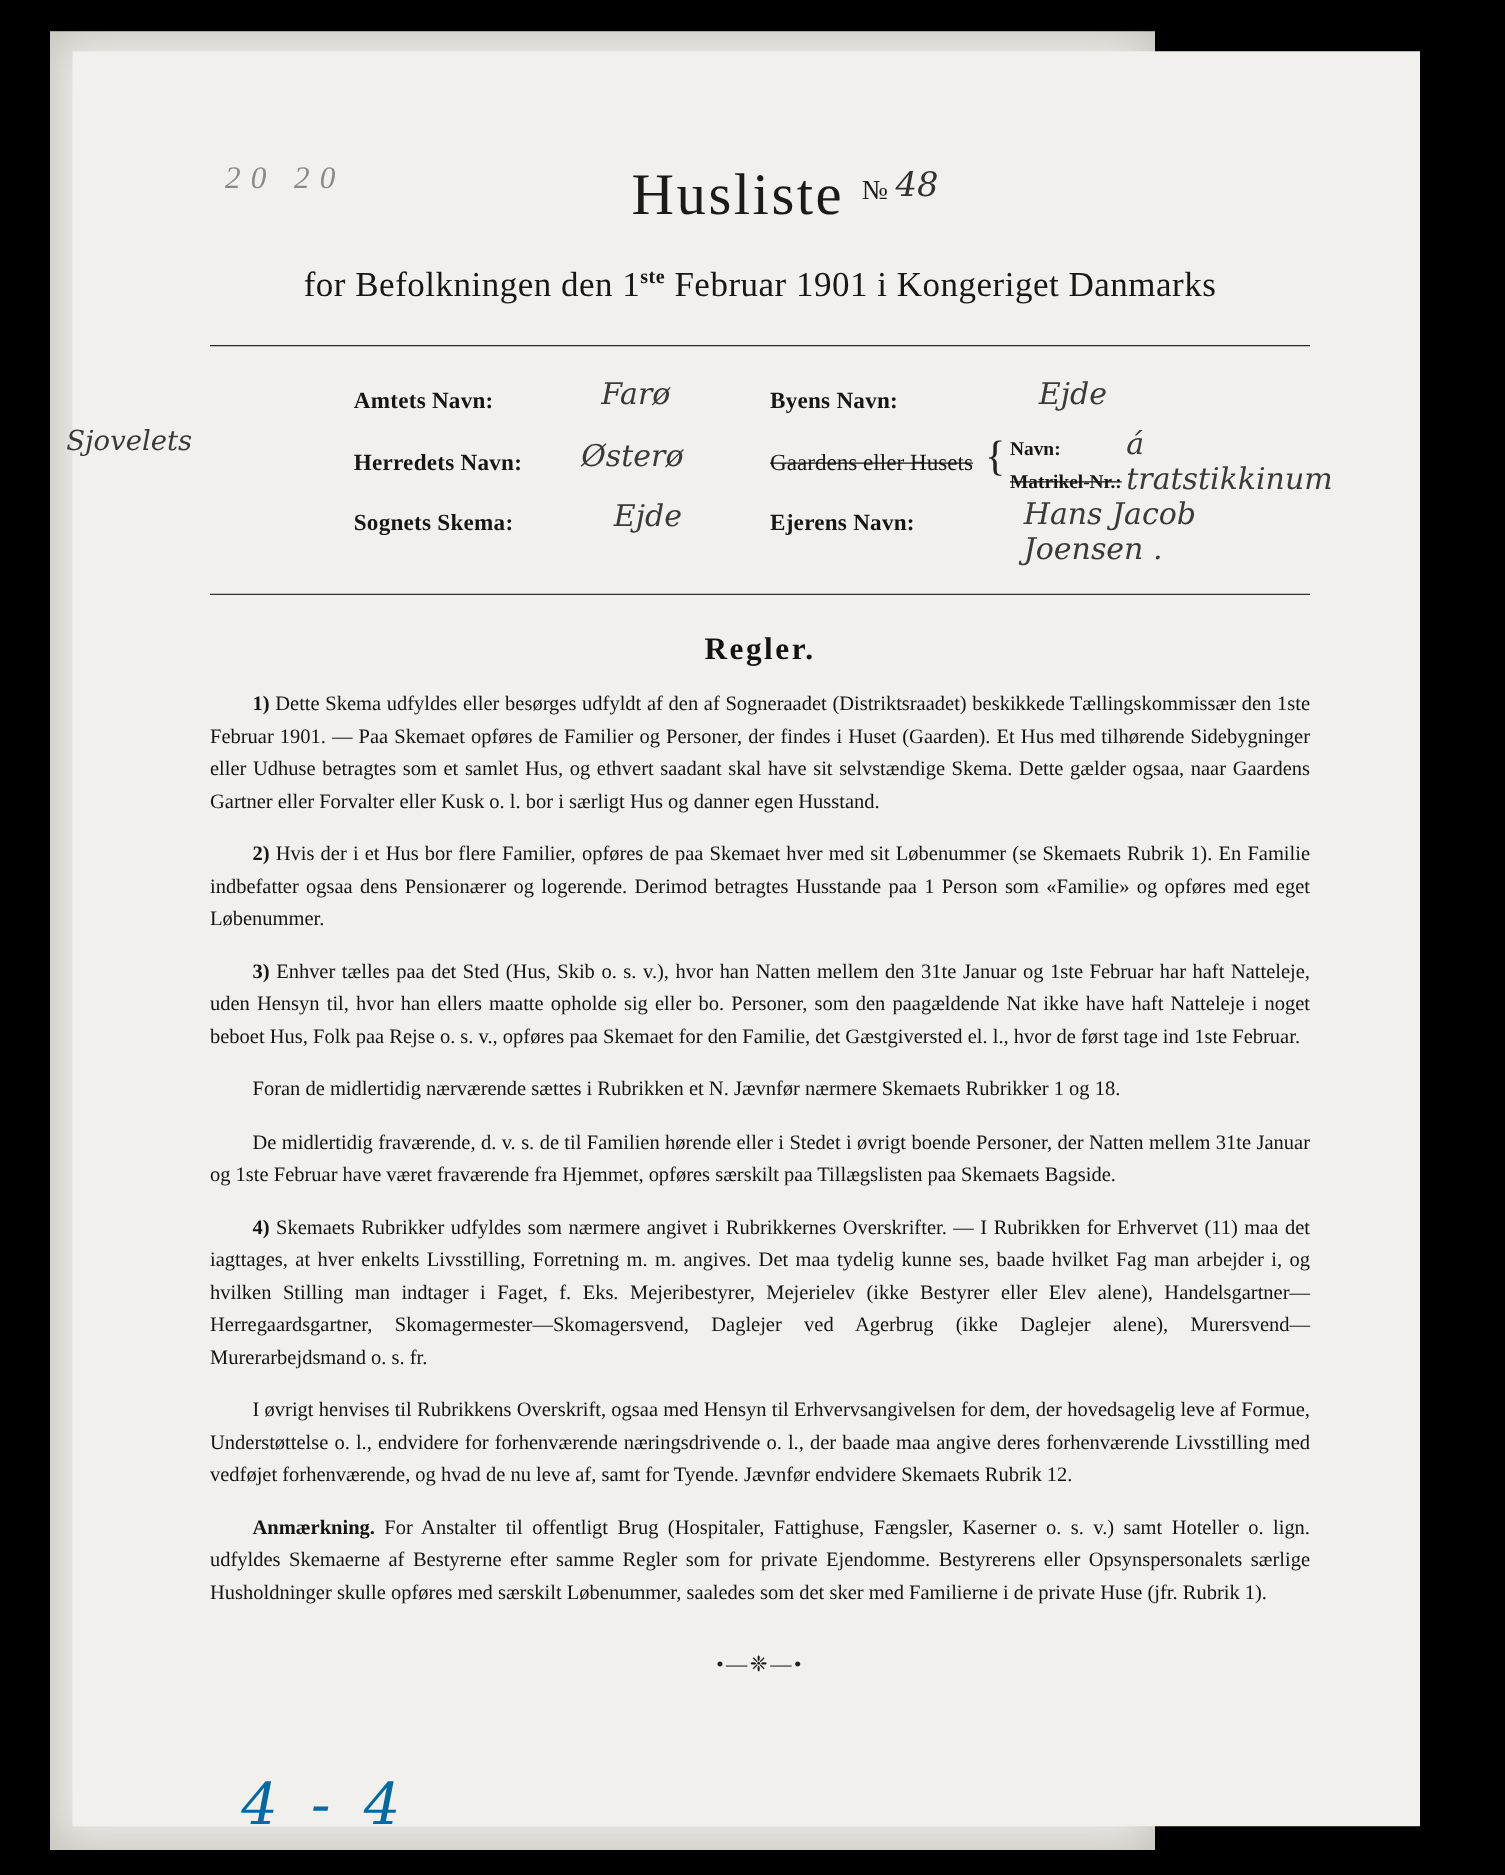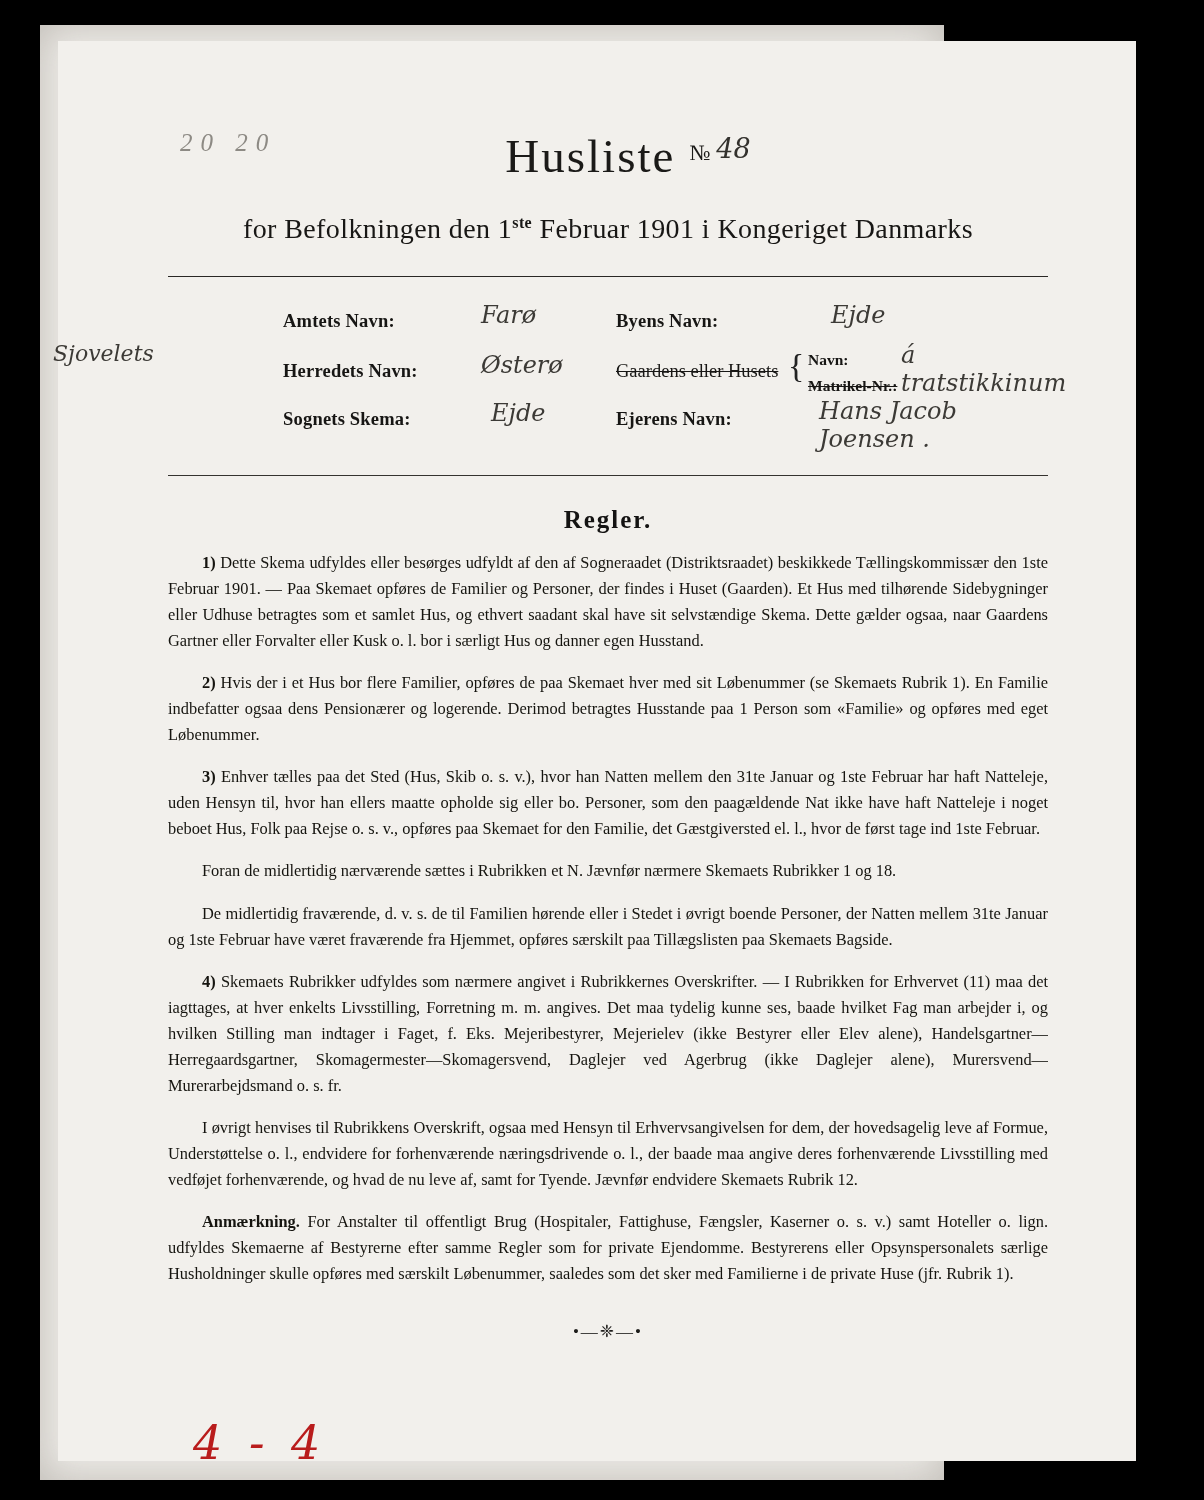--- a/index.html
+++ b/index.html
@@ -20,21 +20,20 @@
     background: #000000;
   }
   .scan {
     position: absolute;
     left: 40px;
     top: 25px;
     width: 884px;
     height: 1455px;
     background: #eceae6;
     box-shadow: inset 0 0 40px rgba(140,134,124,0.45);
-    padding-left: 20px;
   }
   .paper {
     position: absolute;
     left: 18px;
     top: 16px;
     width: 1078px;
     height: 1420px;
     background: #f2f0ec;
   }
   .inner {
@@ -58,21 +57,21 @@
     font-size: 25px;
     letter-spacing: 8px;
     color: #8d8a84;
   }
   .pencil-bottom {
     position: absolute;
     left: 135px;
     top: 1375px;
     font-family: "DejaVu Serif", serif;
     font-size: 46px;
-    color: #b91c1c;
+    color: #0369a1;
     letter-spacing: 6px;
   }
 
   
   .title-row {
     text-align: center;
     margin-top: 28px;
     position: relative;
   }
   .huslist {
@@ -224,21 +223,21 @@
         <hr class="rule">
 
         <div class="fields">
 
           <div class="left-note hand">Sjovelets</div>
 
           <div class="flabel" style="left:115px; top:12px;">Amtets Navn:</div>
           <div class="fvalue hand" style="left:280px; top:2px;">Farø</div>
 
           <div class="flabel" style="left:115px; top:62px;">Herredets Navn:</div>
-          <div class="fvalue hand" style="left:280px; top:52px;">Østerø</div>
+          <div class="fvalue hand" style="left:264px; top:52px;">Østerø</div>
 
           <div class="flabel" style="left:115px; top:110px;">Sognets Skema:</div>
           <div class="fvalue hand" style="left:290px; top:100px;">Ejde</div>
 
           <div class="flabel" style="left:448px; top:12px;">Byens Navn:</div>
           <div class="fvalue hand" style="left:630px; top:2px;">Ejde</div>
 
           <div class="strike" style="left:448px; top:62px;">Gaardens eller Husets</div>
           <div class="brace" style="left:620px; top:48px;">{</div>
           <div class="small-label" style="left:640px; top:52px;">Navn:</div>

